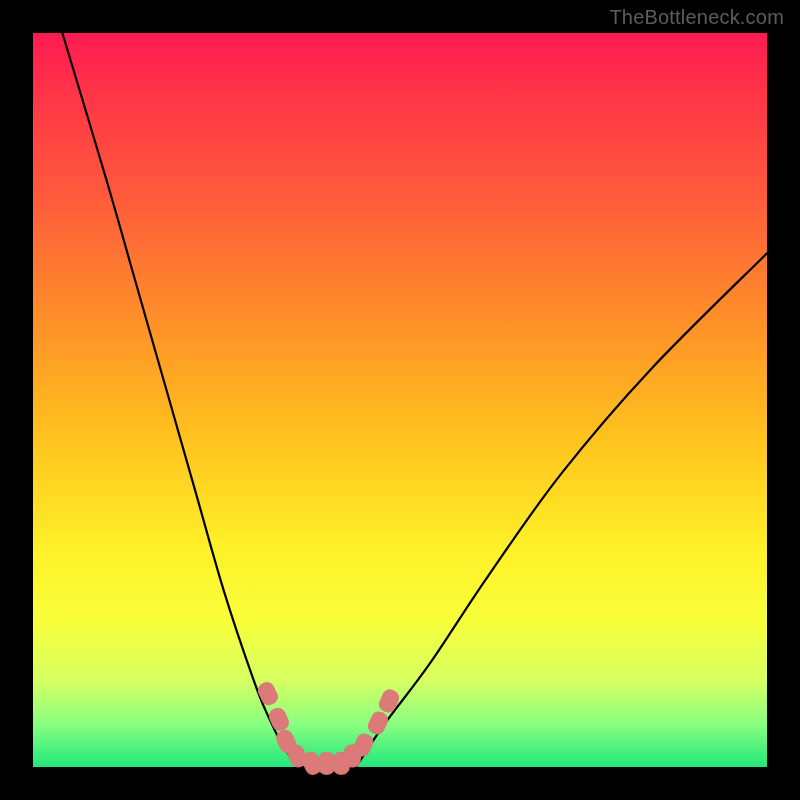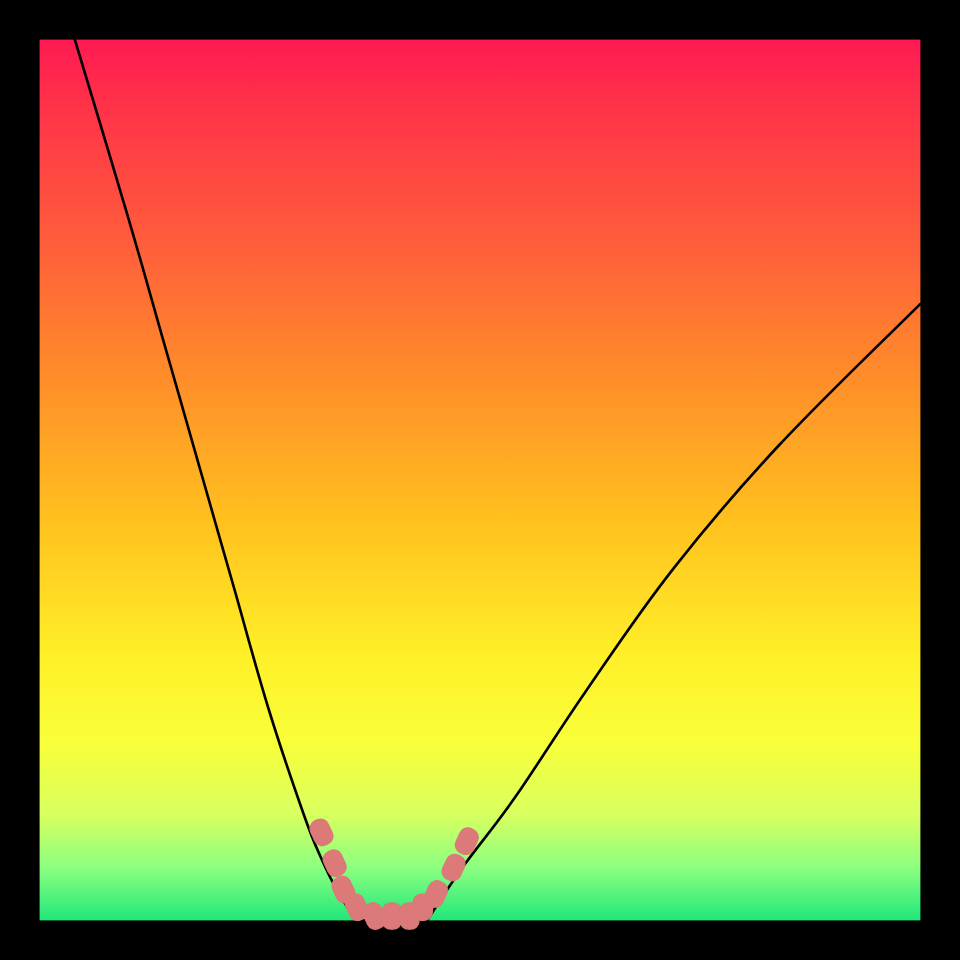--- a/index.html
+++ b/index.html
@@ -65,20 +65,21 @@
   .marker {
     fill: #db7a79;
     stroke: #db7a79;
     stroke-width: 1;
   }
 </style>
 </head>
 <body>
 
 <div class="frame">
+  <div class="watermark">TheBottleneck.com</div>
 
   <div class="plot-area">
     <svg class="curves" viewBox="0 0 734 734" preserveAspectRatio="none">
       <path id="path-left" class="curve" d="M 29.36 0 C 37.2872 26.423999999999992, 60.188 101.87919999999995, 73.4 146.79999999999995 C 86.61200000000001 191.72079999999994, 92.19040000000001 212.5664, 102.76 249.56 C 113.3296 286.5536, 121.55040000000001 315.3264, 132.12 352.32 C 142.6896 389.3136, 150.91039999999998 418.08639999999997, 161.48 455.08 C 172.0496 492.0736, 180.2704 523.4888000000001, 190.84 557.84 C 201.4096 592.1912, 212.2728 623.4595999999999, 220.2 645.92 C 228.1272 668.3804, 229.59519999999998 670.7292, 234.88 682.62 C 240.1648 694.5108, 244.27520000000004 702.7316000000001, 249.56000000000003 711.98 C 254.84480000000002 721.2284, 261.5976 730.0364, 264.24 734"></path>
       <path id="path-floor" class="curve" d="M 264.24 734 C 266.8824 734, 273.6352 734, 278.92 734 C 284.20480000000003 734, 288.3152 734, 293.6 734 C 298.88480000000004 734, 302.99519999999995 734, 308.28 734 C 313.5648 734, 320.31759999999997 734, 322.96 734"></path>
       <path id="path-right" class="curve" d="M 322.96 734 C 328.2448 726.0728, 339.108 708.4568, 352.32 689.96 C 365.532 671.4632, 377.8632 657.664, 396.36 631.24 C 414.8568 604.816, 431.29839999999996 577.5111999999999, 455.08 543.16 C 478.8616 508.80879999999996, 499.41360000000003 477.3936, 528.48 440.4 C 557.5464000000001 403.40639999999996, 579.5663999999999 377.27599999999995, 616.56 337.64 C 653.5536 298.004, 712.8608 241.33920000000003, 734 220.20000000000005"></path>
       <g id="markers">
           <rect x="226.88" y="649.6" width="16" height="22" rx="7" ry="7" class="marker" transform="rotate(-25 234.88 660.6)"></rect>
           <rect x="237.89000000000001" y="675.29" width="16" height="22" rx="7" ry="7" class="marker" transform="rotate(-25 245.89000000000001 686.29)"></rect>
           <rect x="245.23" y="697.31" width="16" height="22" rx="7" ry="7" class="marker" transform="rotate(-25 253.23 708.31)"></rect>

